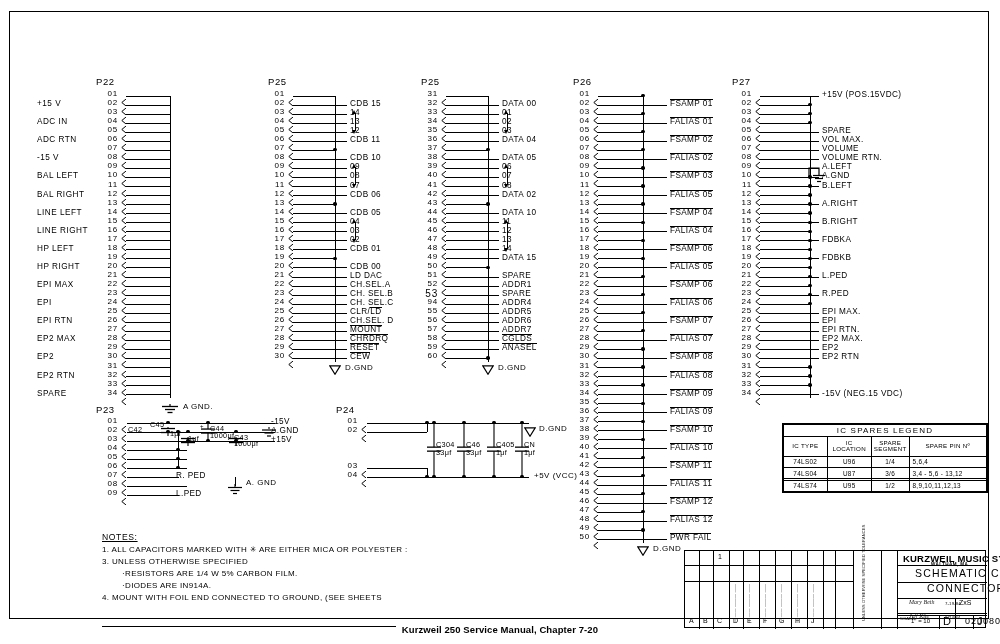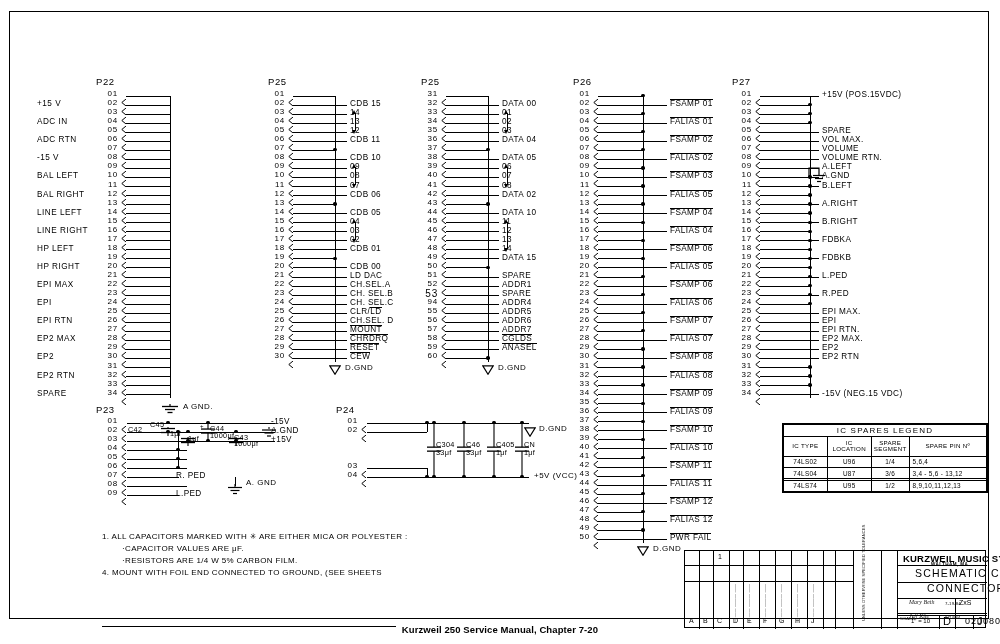--- a/index.html
+++ b/index.html
@@ -1495,23 +1495,25 @@
         <div class="captxt" style="left:514px;top:436.65px;">1μf</div>
         <div class="node" style="left:510.3px;top:408.8px;"></div>
         <div class="node" style="left:510.3px;top:463.1px;"></div>
         <div class="abs" style="left:514px;top:411px;width:12px;height:10px;"><svg width="12" height="10">
             <polygon points="0.8,0.8 11.2,0.8 6,9.2" fill="none" stroke="#000" stroke-width="1.2"></polygon>
           </svg></div>
         <div class="gndlabel" style="left:529px;top:412px;">D.GND</div>
         <div class="gndlabel" style="left:524px;top:459.3px;">+5V (VCC)</div>
       </div>
       <div class="notes" style="left:92px;top:519px;width:340px;">
+        <div class="hd">NOTES:</div>
         <div class="n">1. ALL CAPACITORS MARKED WITH ✳ ARE EITHER MICA OR POLYESTER :</div>
-        <div class="n ind2">·CAPACITOR VALUES ARE   μF.</div>
+        <div class="n">3. UNLESS OTHERWISE SPECIFIED</div>
         <div class="n ind2">·RESISTORS ARE 1/4 W 5% CARBON FILM.</div>
+        <div class="n ind2">·DIODES ARE IN914A.</div>
         <div class="n">4. MOUNT WITH FOIL END CONNECTED TO GROUND, (SEE SHEETS</div>
       </div>
       <div class="hseg" style="left:92px;top:614px;width:294px;border-top:1.3px solid #000;"></div>
       <div class="legend" style="left:772px;top:411px;width:204px;height:68px;">
         <table>
           <tbody>
             <tr>
               <td colspan="4" class="ttl" style="height: 11px;">IC SPARES LEGEND</td>
             </tr>
             <tr>

